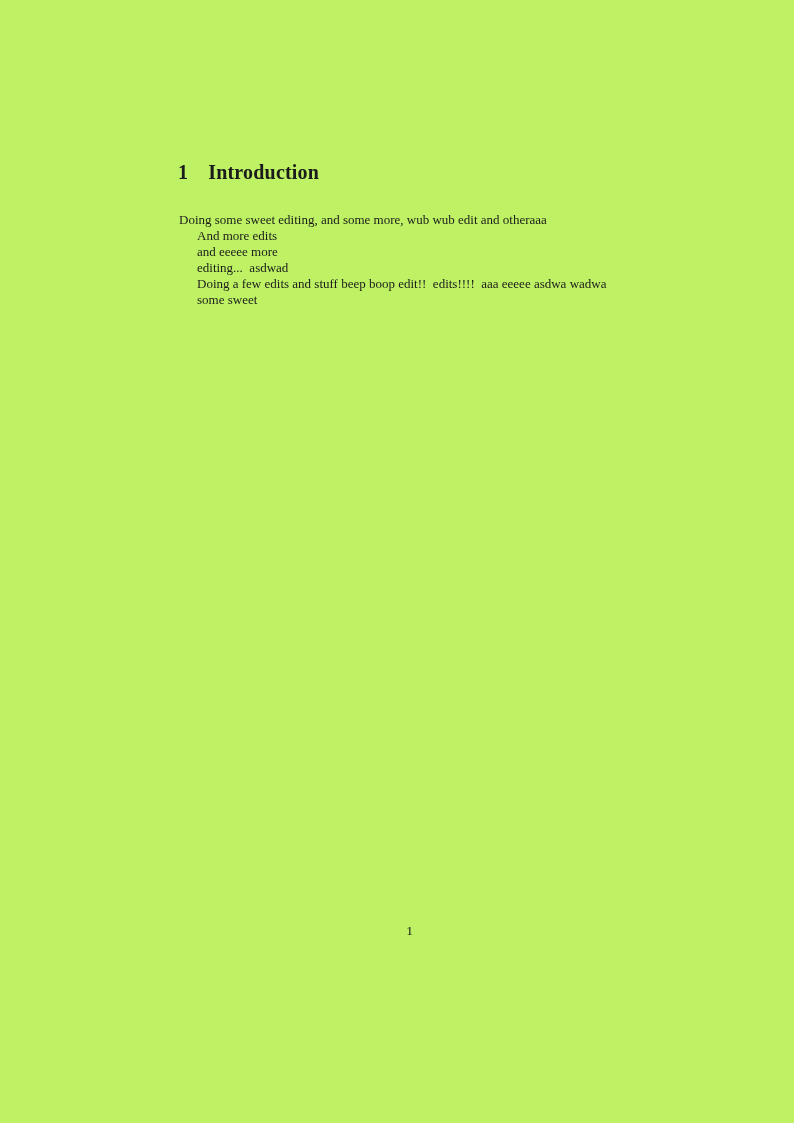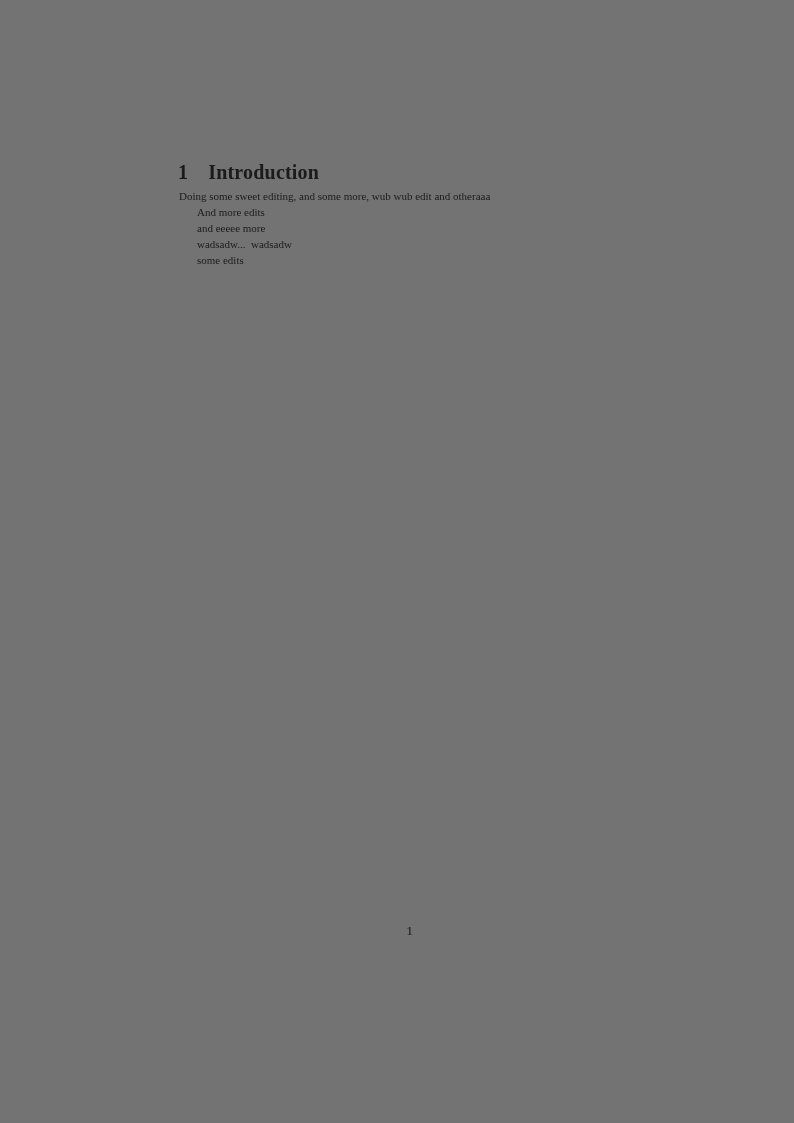--- a/index.html
+++ b/index.html
@@ -1,42 +1,42 @@
 <!DOCTYPE html>
 <html><head>
 <meta charset="utf-8">
 <style>
   * { margin: 0; padding: 0; box-sizing: border-box; }
   html, body { background: #ffffff; }
   .sheet {
     position: relative;
     width: 794px;
     height: 1123px;
-    background: #737373;
+    background: #bef264;
     font-family: "Liberation Serif", "DejaVu Serif", serif;
     color: #1b1b1b;
     overflow: hidden;
   }
   .section-heading {
     position: absolute;
     left: 178px;
     top: 161px;
     font-size: 20px;
     line-height: 22px;
     font-weight: bold;
     letter-spacing: 0.2px;
     white-space: nowrap;
   }
   .sec-num { display: inline-block; margin-right: 20px; }
   .body-text {
     position: absolute;
     left: 179px;
-    top: 188px;
+    top: 212px;
     width: 463px;
-    font-size: 11px;
+    font-size: 13px;
     line-height: 16px;
   }
   .body-text p {
     text-indent: 18px;
     white-space: pre-wrap;
   }
   .body-text p.noindent { text-indent: 0; }
   .page-number {
     position: absolute;
     left: 178px;
@@ -51,19 +51,20 @@
 <body>
 
 <div class="sheet">
 
   <h1 class="section-heading"><span class="sec-num">1</span><span class="sec-title">Introduction</span></h1>
 
   <div class="body-text">
     <p class="noindent">Doing some sweet editing, and some more, wub wub edit and otheraaa</p>
     <p>And more edits</p>
     <p>and eeeee more</p>
-    <p>wadsadw...  wadsadw</p>
-    <p>some edits</p>
+    <p>editing...  asdwad</p>
+    <p>Doing a few edits and stuff beep boop edit!!  edits!!!!  aaa eeeee asdwa wadwa</p>
+    <p>some sweet</p>
   </div>
 
   <div class="page-number">1</div>
 
 </div>
 
 </body></html>

